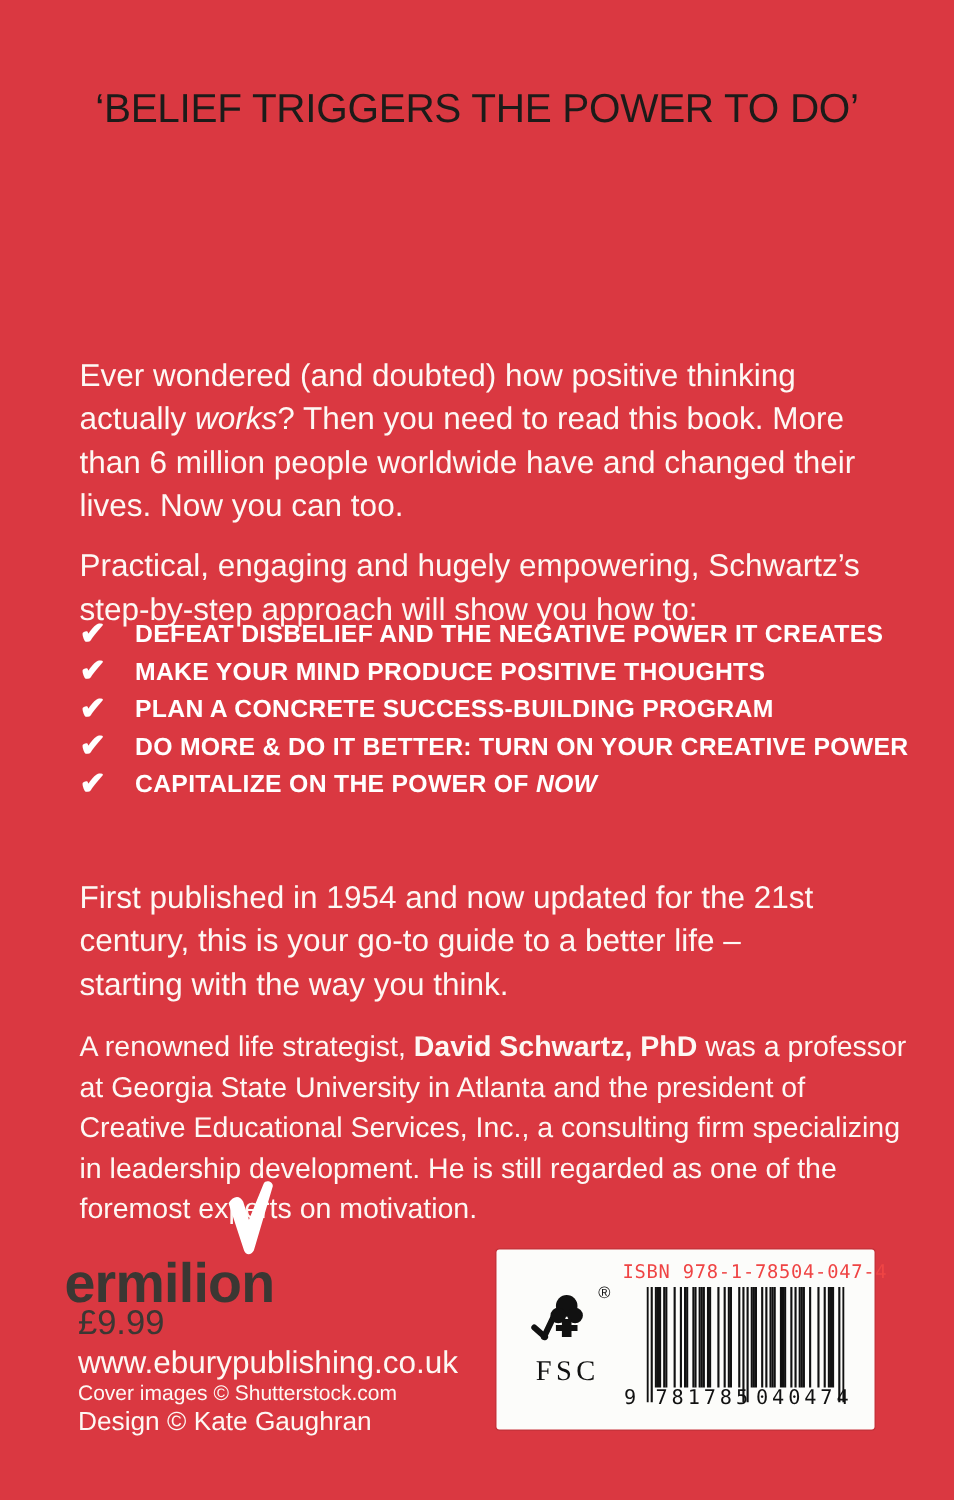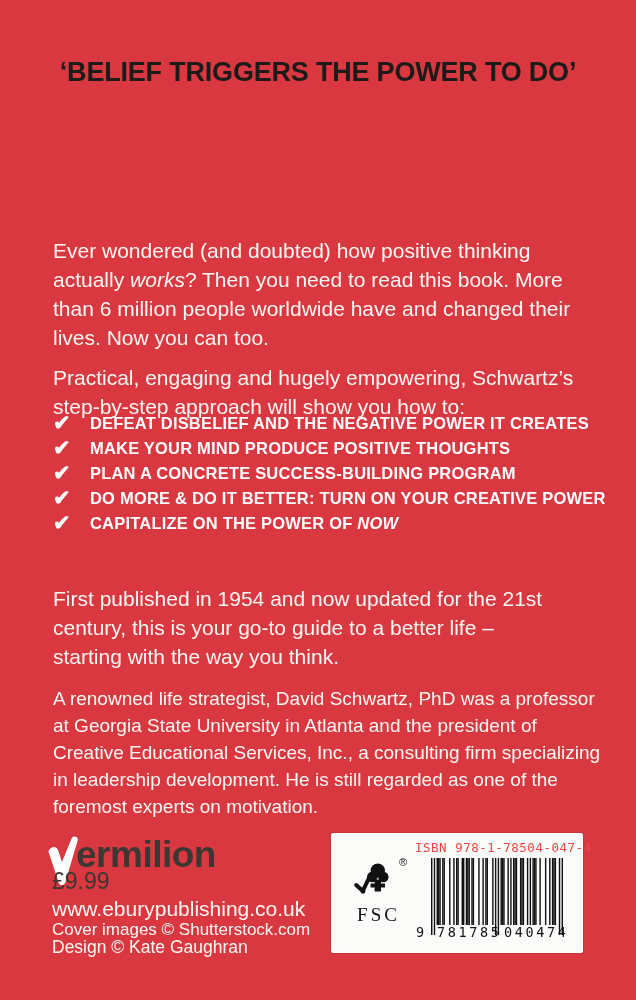--- a/index.html
+++ b/index.html
@@ -4,55 +4,55 @@
 <style>
   html,body{margin:0;padding:0;background:#ffffff;}
   .cover{
     position:relative;width:636px;height:1000px;overflow:hidden;
     background:#da3841;
     font-family:"Liberation Sans",sans-serif;
     -webkit-font-smoothing:antialiased;
   }
   .headline{
     position:absolute;top:57px;left:0;right:0;text-align:center;
-    color:#1c1b19;font-weight:bold;font-size:27px;letter-spacing:-0.2px;
+    color:#1c1b19;font-weight:normal;font-size:27px;letter-spacing:-0.2px;
   }
   .para{
     position:absolute;left:53px;color:#fdf8f4;
     font-size:21px;line-height:29px;font-weight:normal;
   }
   #p-intro{top:111px;width:545px;}
   #p-wondered{top:215px;width:550px;}
   #p-practical{top:342px;width:550px;}
   #p-published{top:563px;width:505px;}
   #p-bio{top:666px;width:552px;font-size:19px;line-height:27px;}
   .seg-italic{font-style:italic;}
-  .seg-bold{font-weight:normal;}
+  .seg-bold{font-weight:bold;}
   .checklist{
     position:absolute;left:53px;top:411px;width:556px;
     list-style:none;margin:0;padding:0;
   }
   .checklist li{
     display:flex;align-items:center;height:25px;
     color:#ffffff;font-weight:bold;font-size:16.5px;letter-spacing:0.2px;
   }
   .check-glyph{
     flex:0 0 37px;font-size:21px;line-height:1;color:#ffffff;
     transform:translateY(-1px);
   }
   
-  .logo{position:absolute;left:46px;top:836px;display:flex;}
+  .logo{position:absolute;left:46px;top:787px;display:flex;align-items:flex-end;flex-direction:column;}
   .logo svg{width:33px;height:50px;display:block;}
   .wordmark{
     font-size:37px;font-weight:bold;color:#3b3733;letter-spacing:-0.5px;
     line-height:1;margin-left:-3px;padding-bottom:1px;
   }
   .price{position:absolute;left:52px;top:868px;font-size:23px;color:#3b3733;}
   .website{position:absolute;left:52px;top:897px;font-size:21px;color:#fdf8f4;}
-  .credit-a{position:absolute;left:52px;top:920px;font-size:17px;color:#fdf8f4;}
+  .credit-a{position:absolute;left:52px;top:920px;font-size:14px;color:#fdf8f4;}
   .credit-b{position:absolute;left:52px;top:937px;font-size:17.5px;color:#fdf8f4;text-align:center;}
   
   .panel{
     position:absolute;left:331px;top:833px;width:252px;height:120px;
     background:#fcfcfa;border-radius:2px;box-shadow:0 0 0 1px rgba(0,0,0,0.08);
   }
   .fsc{position:absolute;left:8px;top:25px;width:76px;text-align:center;color:#111;}
   .fsc svg{width:48px;height:46px;display:block;margin:0 auto;}
   .fsc .reg{position:absolute;top:-2px;right:8px;font-size:11px;color:#111;}
   .fsc-label{

